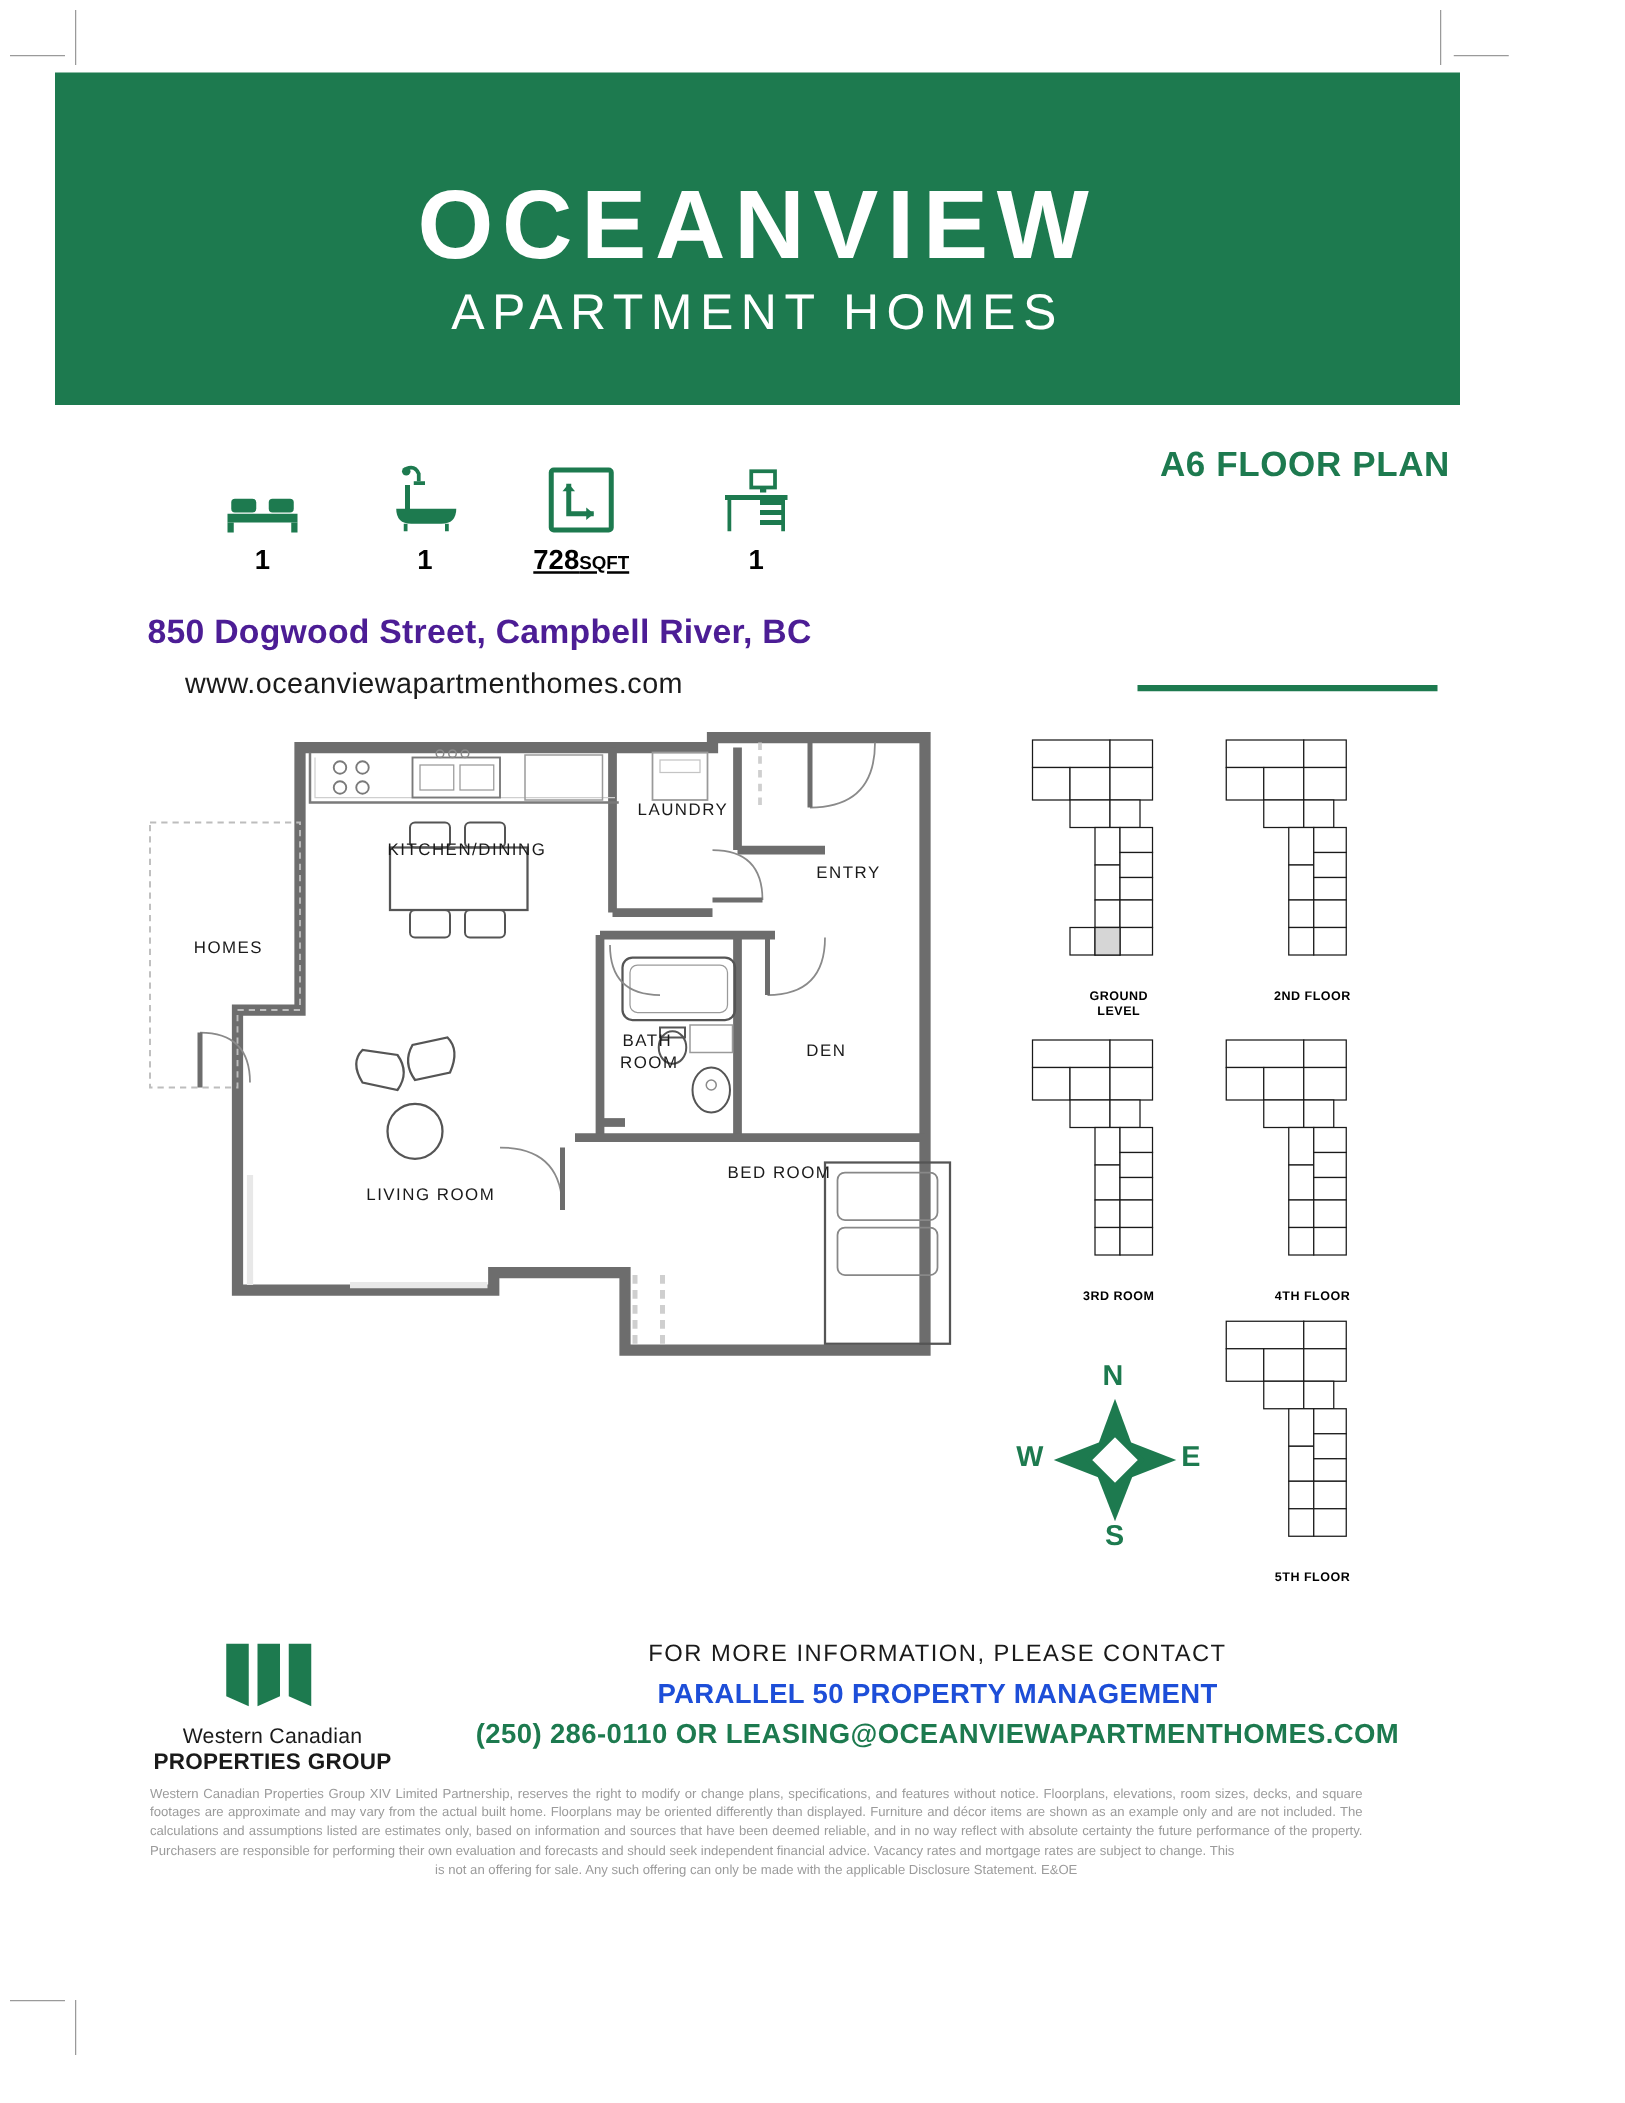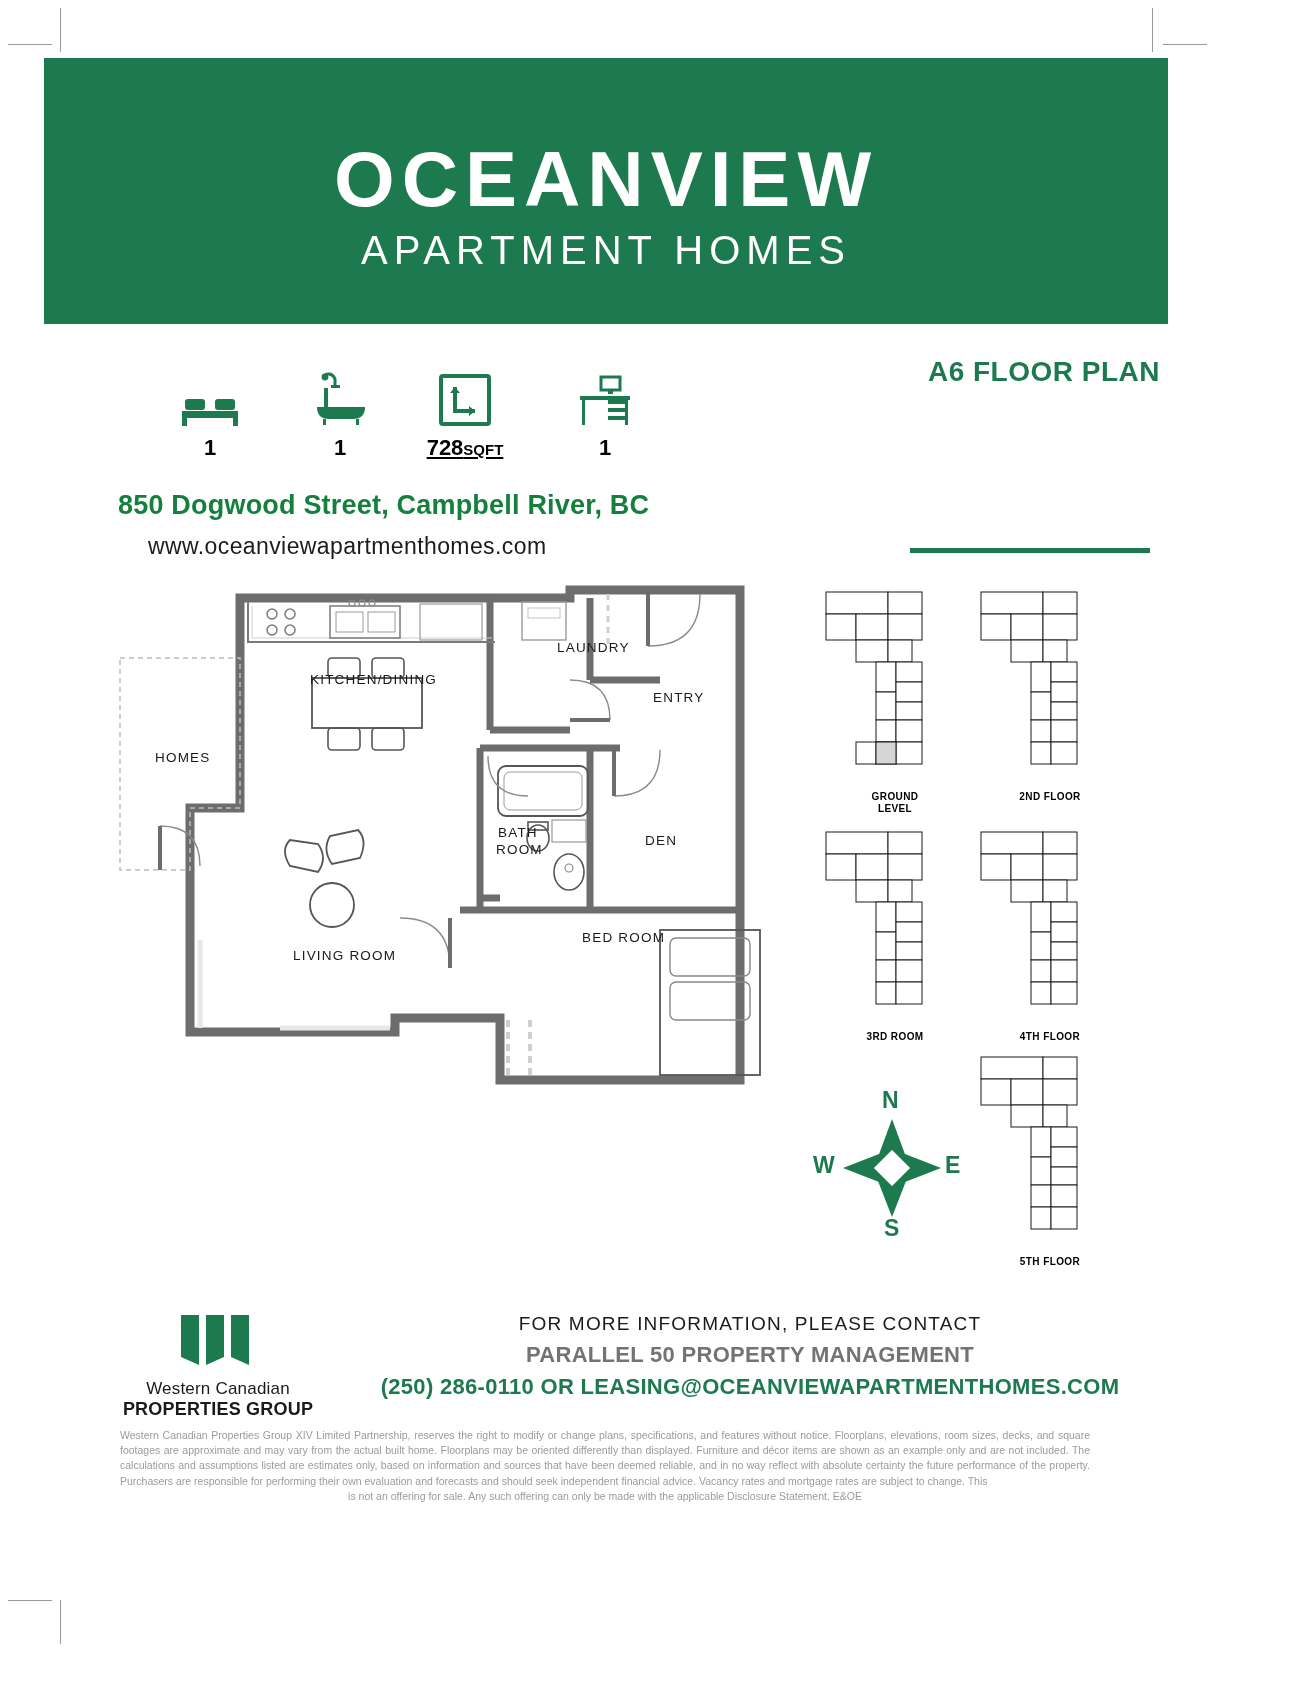--- a/index.html
+++ b/index.html
@@ -105,21 +105,21 @@
     font-weight: bold;
   }
 
   
   .address {
     position: absolute;
     left: 118px;
     top: 490px;
     font-size: 27px;
     font-weight: bold;
-    color: #15803d;
+    color: #4c1d95;
     letter-spacing: 0.2px;
   }
   .website {
     position: absolute;
     left: 148px;
     top: 533px;
     font-size: 23px;
     color: #1b1b1b;
     letter-spacing: 0.4px;
   }
@@ -205,21 +205,21 @@
   }
   .contact .c1 {
     font-size: 19px;
     color: #1a1a1a;
     letter-spacing: 1.2px;
   }
   .contact .c2 {
     margin-top: 7px;
     font-size: 22px;
     font-weight: bold;
-    color: #737373;
+    color: #1d4ed8;
     letter-spacing: 0.3px;
   }
   .contact .c3 {
     margin-top: 6px;
     font-size: 22px;
     font-weight: bold;
     color: #1d7a4f;
     letter-spacing: 0.3px;
   }
 
@@ -394,21 +394,21 @@
 
       <path d="M100 360 L100 448" stroke="#e8e8e8" stroke-width="5"></path>
       <path d="M180 448 L290 448" stroke="#e8e8e8" stroke-width="5"></path>
       <path d="M408 440 L408 500" stroke="#cfcfcf" stroke-width="4" stroke-dasharray="7,5"></path>
       <path d="M430 440 L430 500" stroke="#cfcfcf" stroke-width="4" stroke-dasharray="7,5"></path>
       <path d="M508 14 L508 66" stroke="#cfcfcf" stroke-width="3" stroke-dasharray="6,5"></path>
     </g>
   </svg>
 
   <div class="room-label" style="left:210px; top:92px;">KITCHEN/DINING</div>
-  <div class="room-label" style="left:410px; top:60px;margin-left:47px;">LAUNDRY</div>
+  <div class="room-label" style="left:410px; top:60px;">LAUNDRY</div>
   <div class="room-label" style="left:553px; top:110px;">ENTRY</div>
   <div class="room-label" style="left:55px; top:170px;">HOMES</div>
   <div class="room-label" style="left:398px; top:245px;">BATH</div>
   <div class="room-label" style="left:396px; top:262px;text-align:center;">ROOM</div>
   <div class="room-label" style="left:545px; top:253px;">DEN</div>
   <div class="room-label" style="left:482px; top:350px;">BED ROOM</div>
   <div class="room-label" style="left:193px; top:368px;">LIVING ROOM</div>
 </div>
 
 <div class="keyplans">

